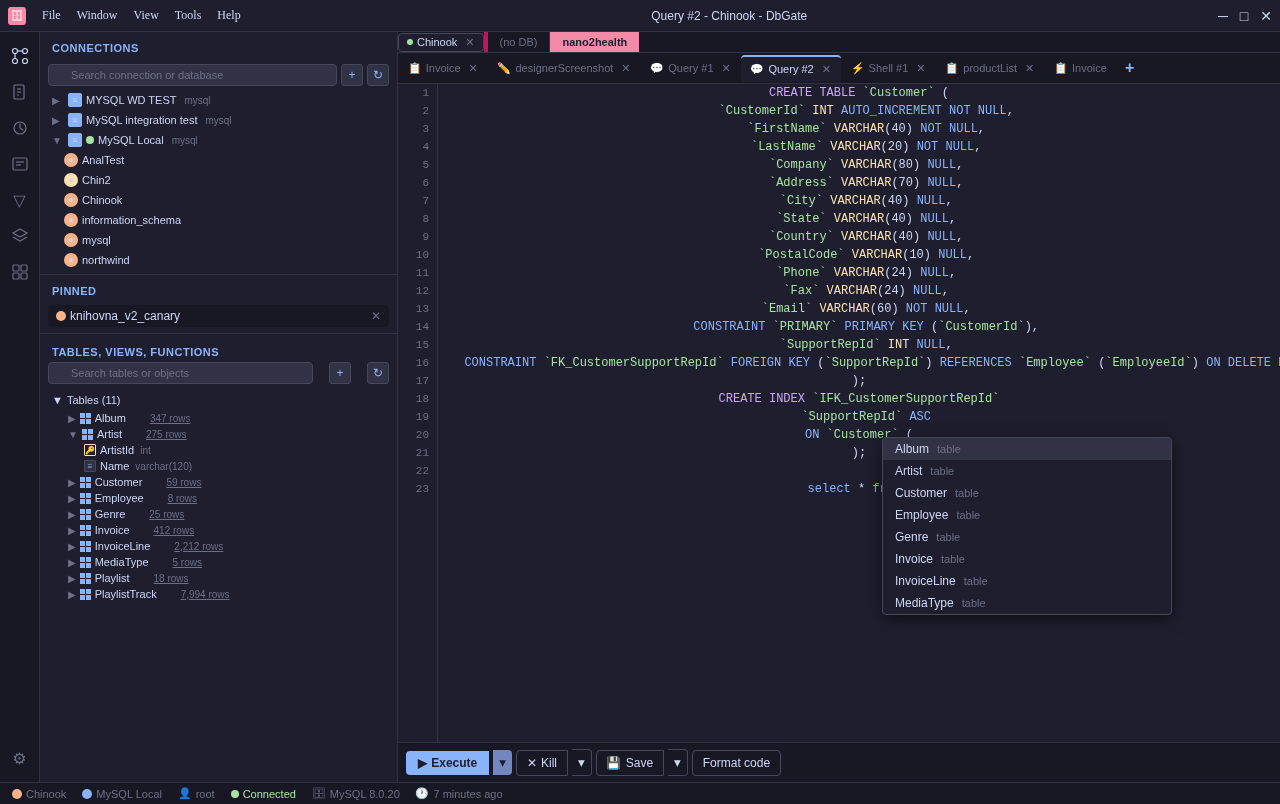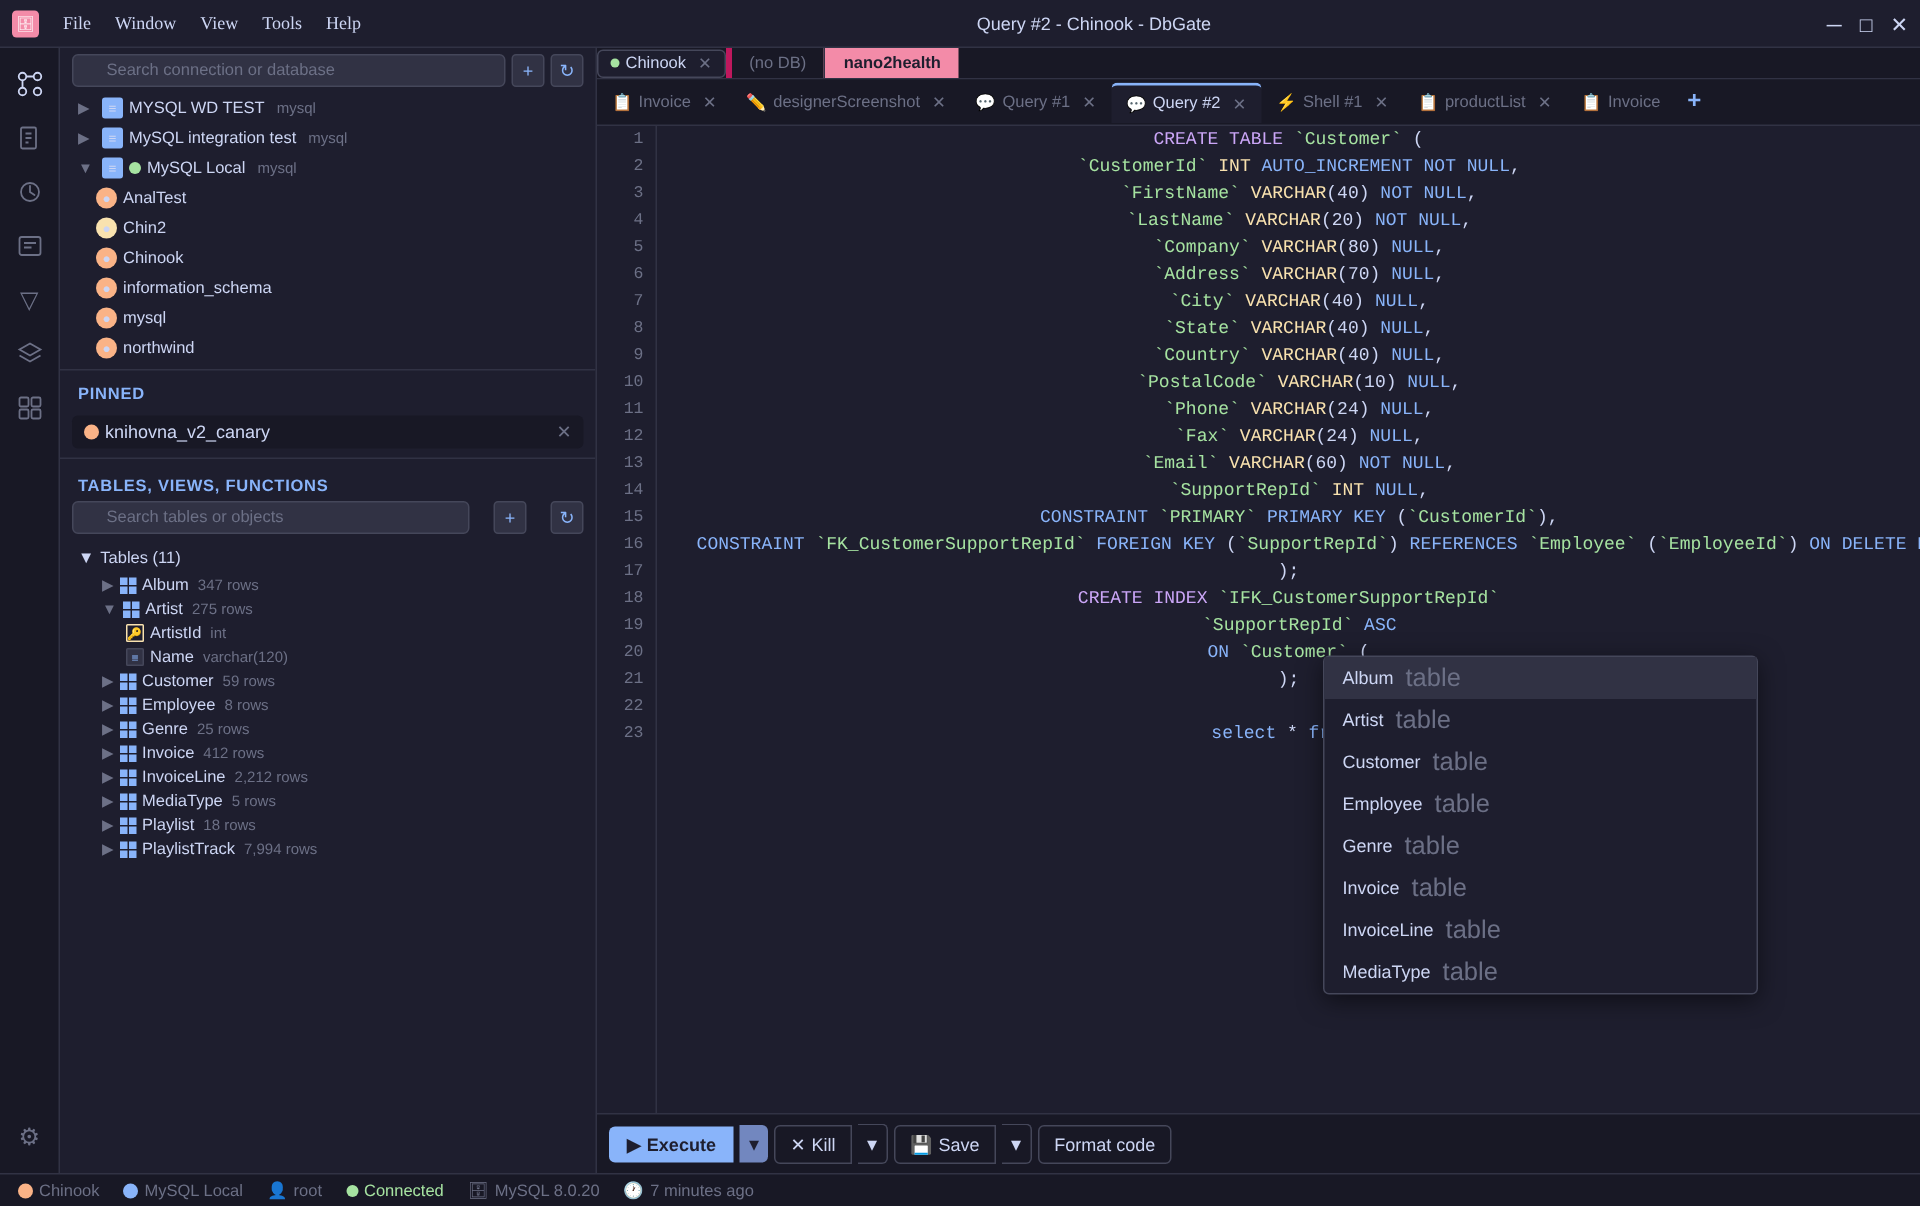--- a/index.html
+++ b/index.html
@@ -53,21 +53,21 @@
     .pinned-item .close-btn { margin-left: auto; cursor: pointer; color: #6c7086; font-size: 12px; }
 
     
     .tables-section { flex: 1; overflow-y: auto; }
     .tables-header { padding: 8px 12px 4px; font-size: 11px; font-weight: 700; color: #89b4fa; letter-spacing: 0.5px; }
     .tables-search { padding: 0 8px 4px; display: flex; gap: 16px; }
     .tables-group { padding: 2px 12px; font-size: 11px; color: #cdd6f4; }
     .tables-group-header { display: flex; align-items: center; gap: 4px; padding: 4px 0; cursor: pointer; }
     .table-item { display: flex; align-items: center; gap: 4px; padding: 2px 0 2px 16px; cursor: pointer; }
     .table-name { font-size: 11px; color: #cdd6f4; }
-    .table-rows { font-size: 10px; color: #6c7086; margin-left: 2px; }
+    .table-rows { font-size: 10px; color: #6c7086; margin-left: 20px; text-decoration: underline; }
     .field-item { display: flex; align-items: center; gap: 4px; padding: 2px 0 2px 32px; cursor: pointer; }
     .field-icon { width: 12px; height: 12px; background: #313244; border: 1px solid #45475a; display: flex; align-items: center; justify-content: center; font-size: 8px; color: #89b4fa; flex-shrink: 0; border-radius: 1px; }
     .field-name { font-size: 11px; color: #cdd6f4; text-align: center; }
     .field-type { font-size: 10px; color: #6c7086; margin-left: 2px; }
     .grid-icon { display: inline-grid; grid-template-columns: 5px 5px; gap: 1px; }
     .grid-cell { width: 5px; height: 5px; background: #89b4fa; }
 
     
     .right-panel { flex: 1; display: flex; flex-direction: column; overflow: hidden; }
 
@@ -90,21 +90,21 @@
     .kw { color: #89b4fa; } 
     .kw2 { color: #cba6f7; } 
     .str { color: #a6e3a1; }
     .type { color: #f9e2af; }
 
     
     .autocomplete { position: absolute; top: 353px; left: 484px; background: #1e1e2e; border: 1px solid #45475a; border-radius: 4px; width: 290px; z-index: 100; box-shadow: 0 4px 16px rgba(0,0,0,0.5); }
     .autocomplete-item { display: flex; align-items: center; padding: 4px 12px; cursor: pointer; gap: 8px; }
     .autocomplete-item.selected { background: #313244; }
     .ac-name { font-size: 12px; color: #cdd6f4; }
-    .ac-type { font-size: 17px; color: #6c7086; }
+    .ac-type { font-size: 11px; color: #6c7086; }
 
     
     .bottom-toolbar { display: flex; align-items: center; gap: 4px; padding: 6px 8px; background: #181825; border-top: 1px solid #313244; flex-shrink: 0; }
     .btn-execute { background: #89b4fa; color: #1e1e2e; border: none; border-radius: 4px 0 0 4px; padding: 5px 12px; cursor: pointer; font-size: 12px; font-weight: 600; display: flex; align-items: center; gap: 4px; }
     .btn-execute-arrow { background: #7287bf; color: #1e1e2e; border: none; border-radius: 0 4px 4px 0; padding: 5px 6px; cursor: pointer; }
     .btn-kill { background: transparent; color: #cdd6f4; border: 1px solid #45475a; border-radius: 4px 0 0 4px; padding: 5px 10px; cursor: pointer; font-size: 12px; display: flex; align-items: center; gap: 4px; }
     .btn-kill-arrow { background: transparent; color: #cdd6f4; border: 1px solid #45475a; border-left: none; border-radius: 0 4px 4px 0; padding: 5px 6px; cursor: pointer; }
     .btn-save { background: transparent; color: #cdd6f4; border: 1px solid #45475a; border-radius: 4px 0 0 4px; padding: 5px 10px; cursor: pointer; font-size: 12px; display: flex; align-items: center; gap: 4px; }
     .btn-save-arrow { background: transparent; color: #cdd6f4; border: 1px solid #45475a; border-left: none; border-radius: 0 4px 4px 0; padding: 5px 6px; cursor: pointer; }
     .btn-format { background: transparent; color: #cdd6f4; border: 1px solid #45475a; border-radius: 4px; padding: 5px 10px; cursor: pointer; font-size: 12px; }
@@ -195,20 +195,21 @@
         </svg>
     </div>
     <div class="icon-sidebar-bottom">
       <div class="icon-sidebar-item" title="Settings">⚙</div>
     </div>
   </div>
 
   <div class="left-panel">
 
     <div class="connections-section">
+      <div class="section-header">CONNECTIONS</div>
       <div class="search-bar">
         <input class="search-input" placeholder="Search connection or database" style="">
         <div class="icon-btn">+</div>
         <div class="icon-btn">↻</div>
       </div>
       <div class="connections-list">
         <div class="conn-item">
           <span class="expand-icon">▶</span>
           <div class="conn-icon" style="background:#89b4fa;">≡</div>
           <span class="conn-label">MYSQL WD TEST</span>
@@ -503,22 +504,22 @@
           <div class="code-line">  <span class="str">`LastName`</span> <span class="type">VARCHAR</span>(20) <span class="kw">NOT NULL</span>,</div>
           <div class="code-line">  <span class="str">`Company`</span> <span class="type">VARCHAR</span>(80) <span class="kw">NULL</span>,</div>
           <div class="code-line">  <span class="str">`Address`</span> <span class="type">VARCHAR</span>(70) <span class="kw">NULL</span>,</div>
           <div class="code-line">  <span class="str">`City`</span> <span class="type">VARCHAR</span>(40) <span class="kw">NULL</span>,</div>
           <div class="code-line">  <span class="str">`State`</span> <span class="type">VARCHAR</span>(40) <span class="kw">NULL</span>,</div>
           <div class="code-line">  <span class="str">`Country`</span> <span class="type">VARCHAR</span>(40) <span class="kw">NULL</span>,</div>
           <div class="code-line">  <span class="str">`PostalCode`</span> <span class="type">VARCHAR</span>(10) <span class="kw">NULL</span>,</div>
           <div class="code-line">  <span class="str">`Phone`</span> <span class="type">VARCHAR</span>(24) <span class="kw">NULL</span>,</div>
           <div class="code-line">  <span class="str">`Fax`</span> <span class="type">VARCHAR</span>(24) <span class="kw">NULL</span>,</div>
           <div class="code-line">  <span class="str">`Email`</span> <span class="type">VARCHAR</span>(60) <span class="kw">NOT NULL</span>,</div>
+          <div class="code-line">  <span class="kw">CONSTRAINT</span> <span class="str">`PRIMARY`</span> <span class="kw">PRIMARY KEY</span> (<span class="str">`CustomerId`</span>),</div>
           <div class="code-line">  <span class="str">`SupportRepId`</span> <span class="type">INT</span> <span class="kw">NULL</span>,</div>
-          <div class="code-line">  <span class="kw">CONSTRAINT</span> <span class="str">`PRIMARY`</span> <span class="kw">PRIMARY KEY</span> (<span class="str">`CustomerId`</span>),</div>
           <div class="code-line">  <span class="kw">CONSTRAINT</span> <span class="str">`FK_CustomerSupportRepId`</span> <span class="kw">FOREIGN KEY</span> (<span class="str">`SupportRepId`</span>) <span class="kw">REFERENCES</span> <span class="str">`Employee`</span> (<span class="str">`EmployeeId`</span>) <span class="kw">ON DELETE NO ACTION ON UPDATE NO ACTION</span></div>
           <div class="code-line">);</div>
           <div class="code-line"><span class="kw2">CREATE INDEX</span> <span class="str">`IFK_CustomerSupportRepId`</span></div>
           <div class="code-line">  <span class="str">`SupportRepId`</span> <span class="kw">ASC</span></div>
           <div class="code-line"><span class="kw">ON</span> <span class="str">`Customer`</span> (</div>
           <div class="code-line">);</div>
           <div class="code-line">&nbsp;</div>
           <div class="code-line"><span class="kw">select</span> * <span class="kw">from</span> <span style="display:inline-block;width:2px;height:14px;background:#cdd6f4;vertical-align:middle;animation:blink 1s step-end infinite;"></span></div>
         </div>
       </div>

